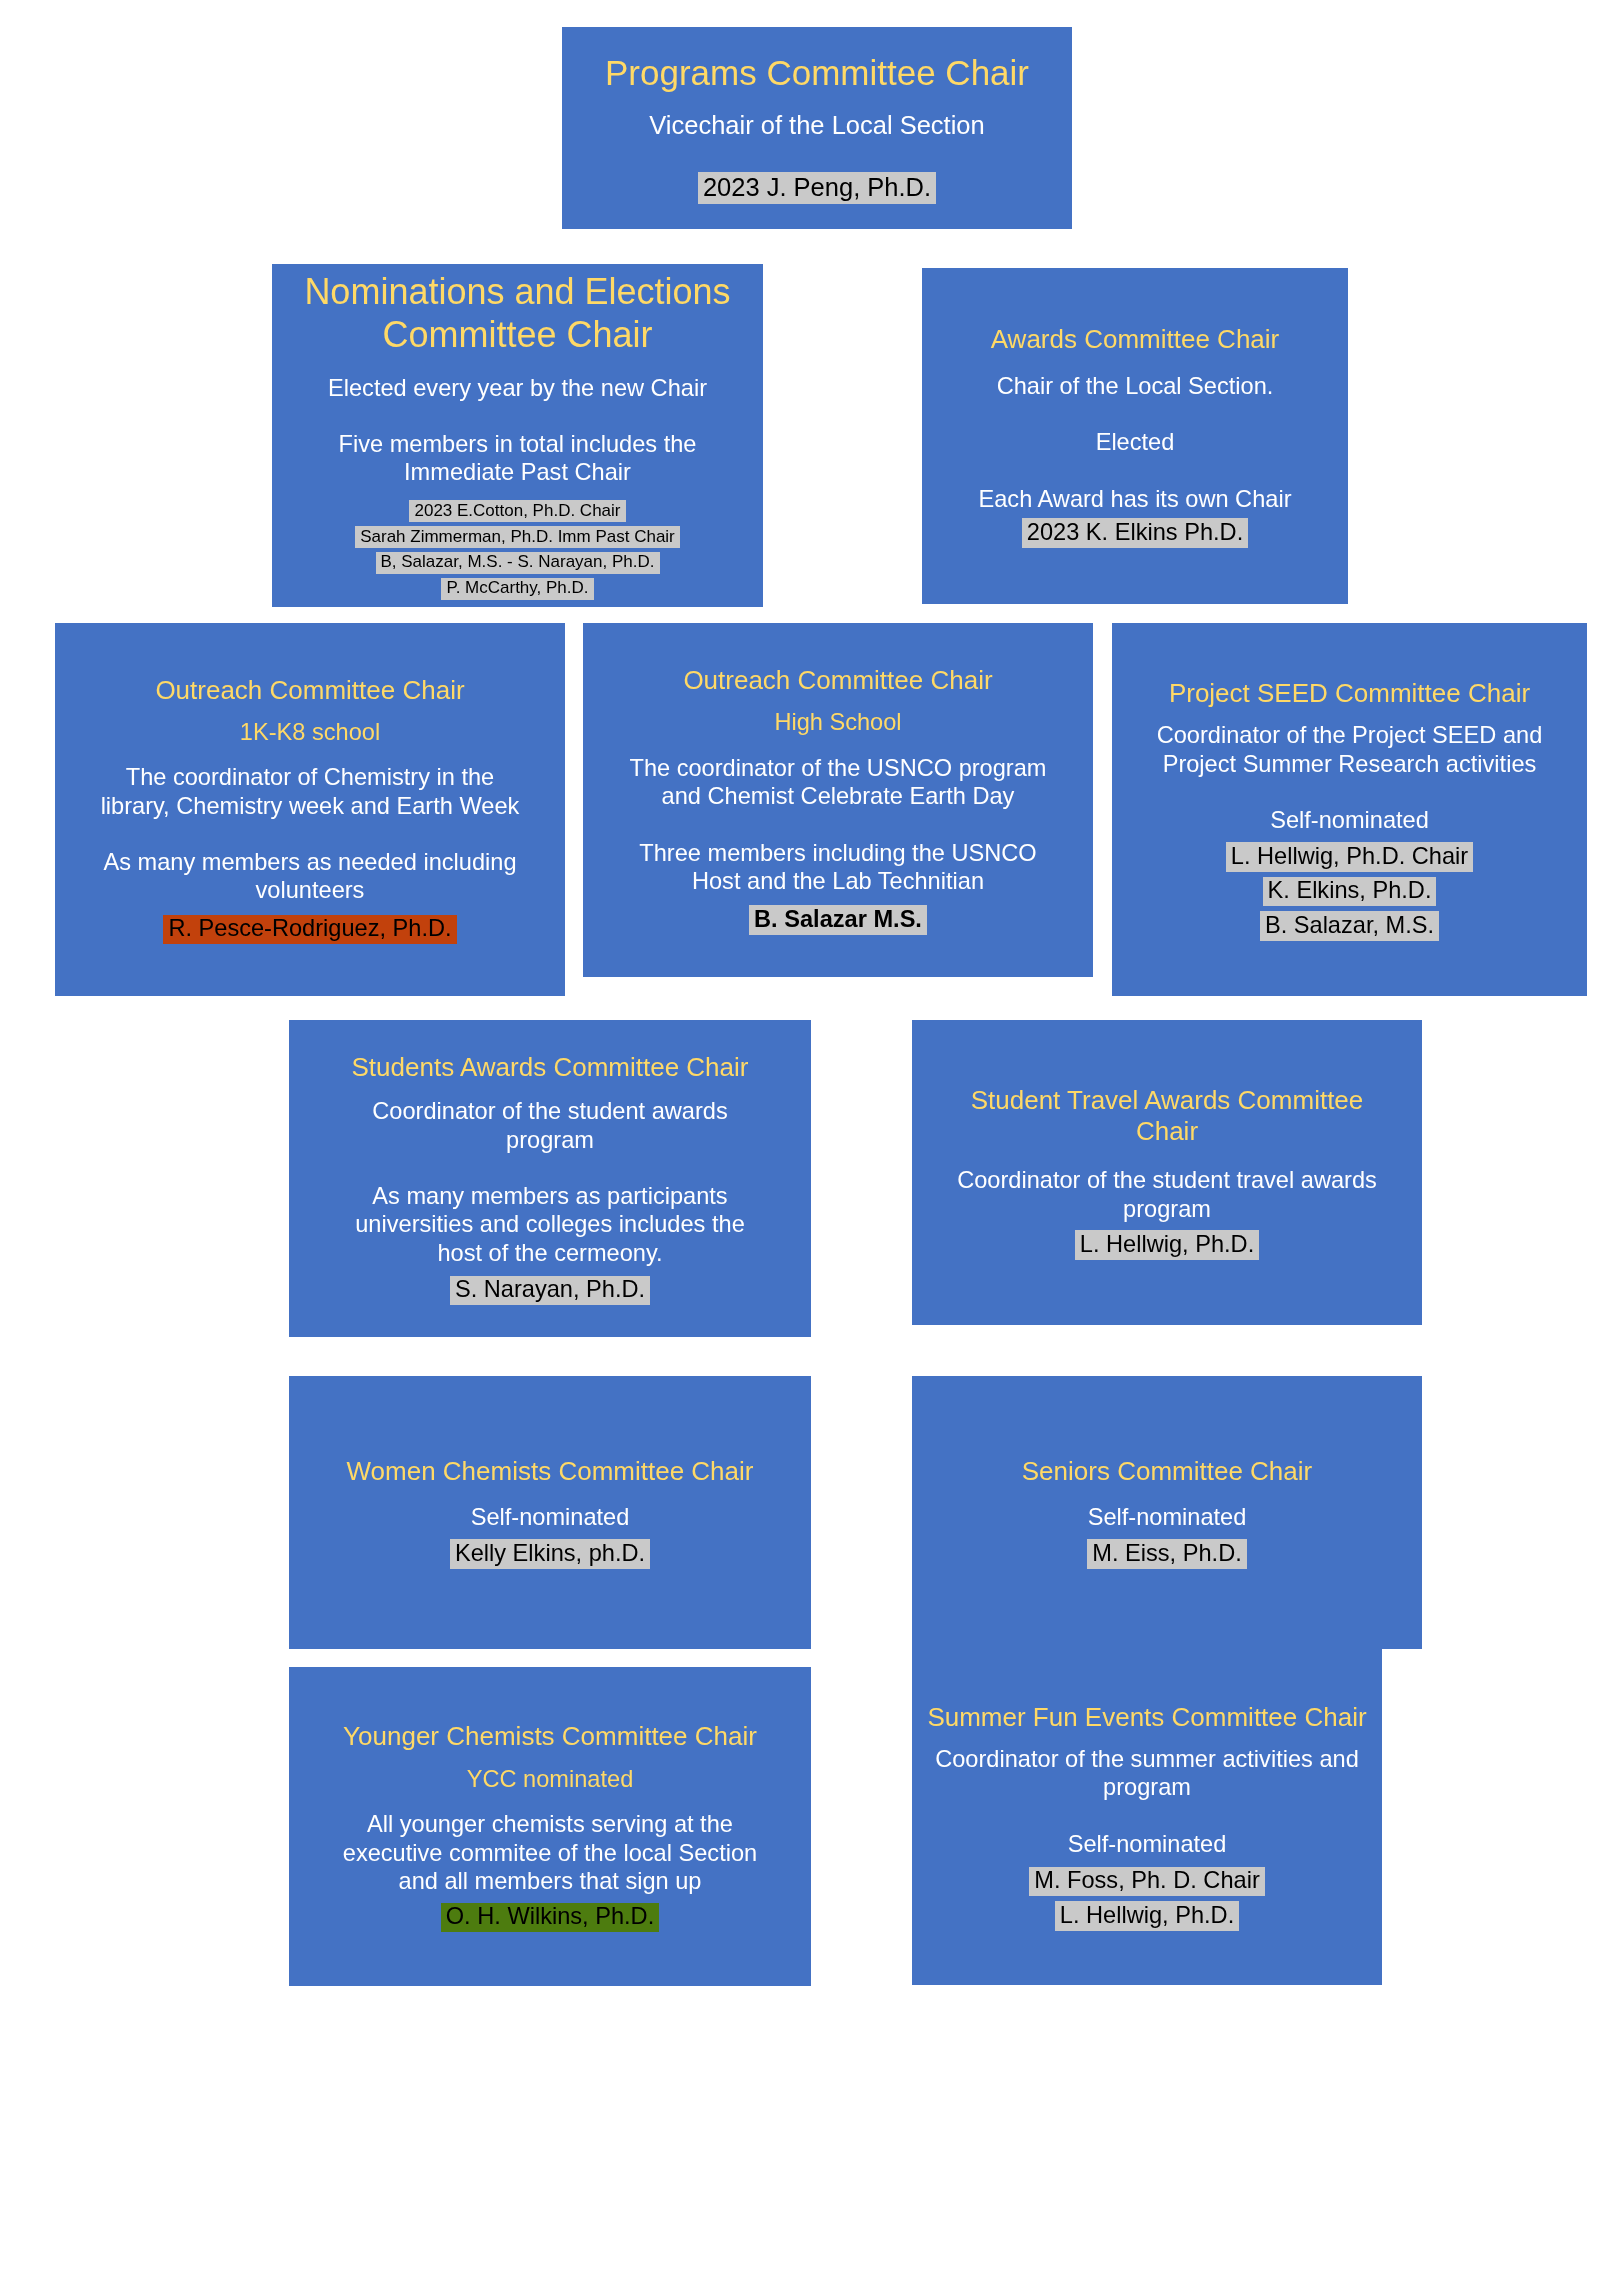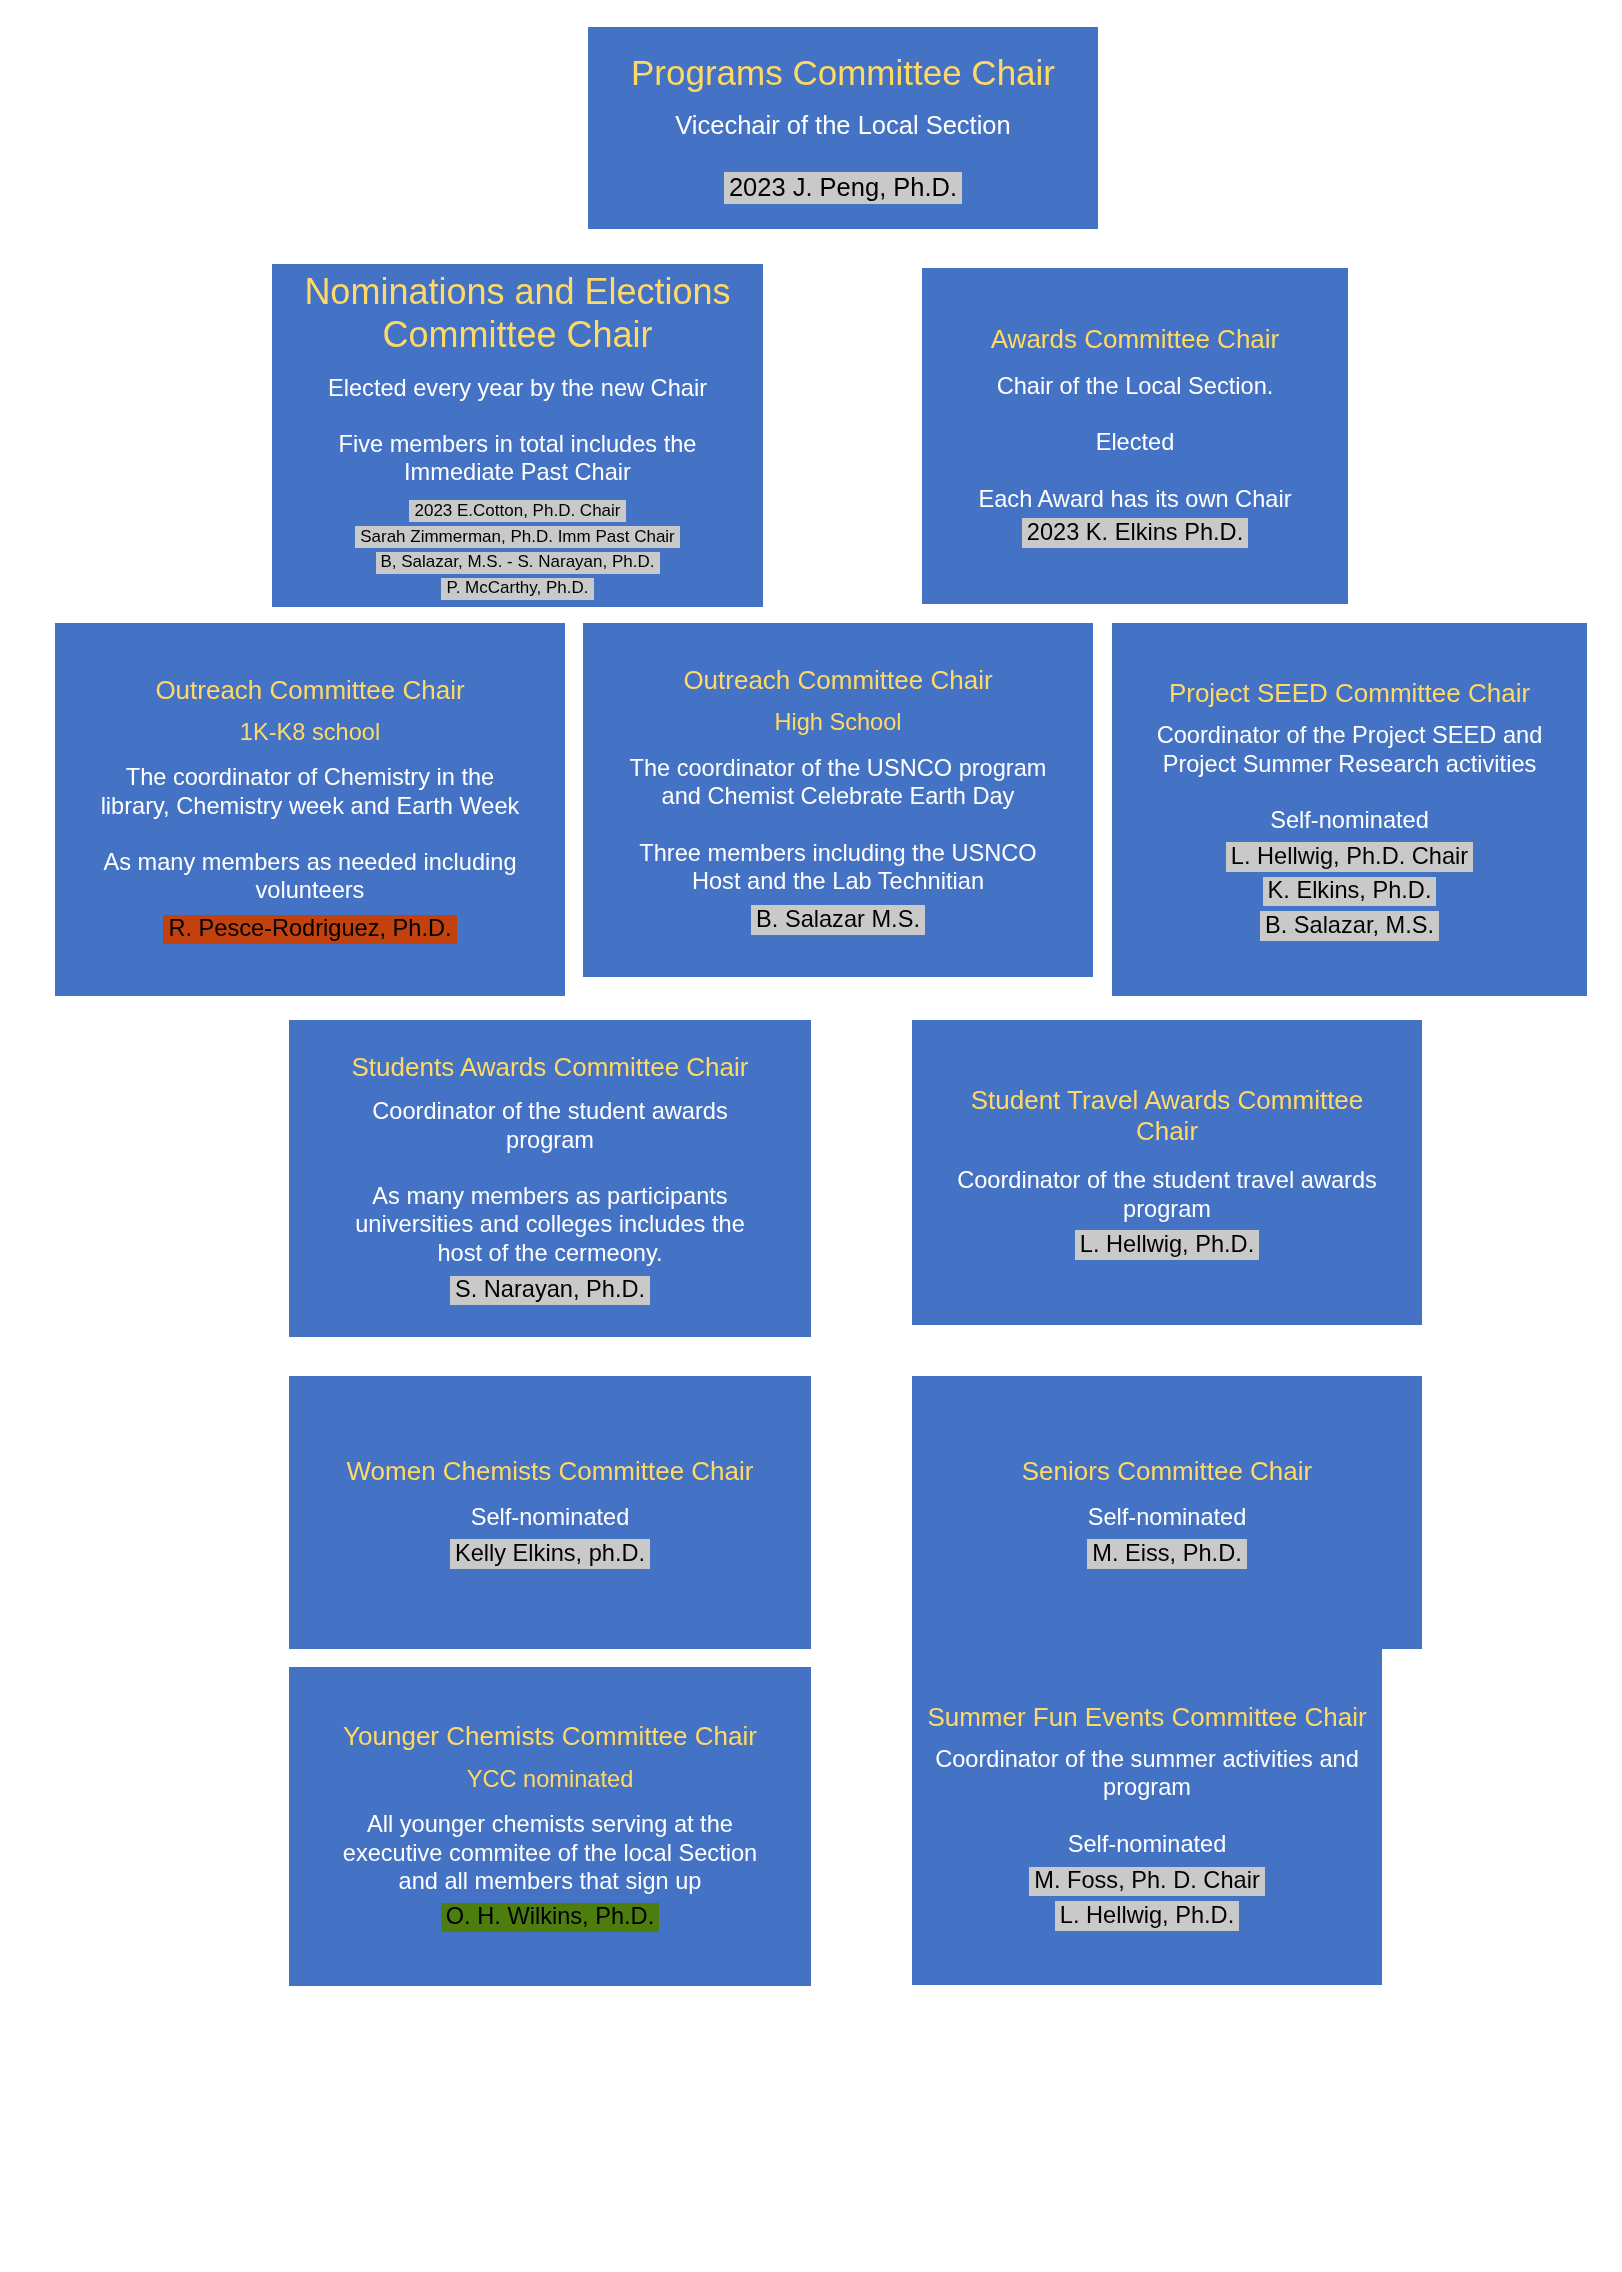--- a/index.html
+++ b/index.html
@@ -58,21 +58,21 @@
   .name-chip {
     display: inline-block;
     background: #C9C9C9;
     color: #000000;
     padding: 0.6px 5px 1.9px 5px;
     line-height: 1.15;
     white-space: nowrap;
   }
 
   
-  #n-programs      { left: 588px;  top: 27px;   width: 510px; height: 202px; }
+  #n-programs      { left: 562px;  top: 27px;   width: 510px; height: 202px; }
   #n-nominations   { left: 272px;  top: 264px;  width: 491px; height: 343px; }
   #n-awards        { left: 922px; top: 268px;  width: 426px; height: 336px; }
   #n-outreach-k8   { left: 55px;   top: 623px; width: 510px; height: 373px; }
   #n-outreach-hs   { left: 583px;  top: 623px; width: 510px; height: 354px; }
   #n-seed          { left: 1112px; top: 623px; width: 475px; height: 373px; }
   #n-students      { left: 289px;  top: 1020px; width: 522px; height: 317px; }
   #n-travel        { left: 912px; top: 1020px; width: 510px; height: 305px; }
   #n-women         { left: 289px;  top: 1376px; width: 522px; height: 273px; }
   #n-seniors       { left: 912px; top: 1376px; width: 510px; height: 273px; }
   #n-younger       { left: 289px;  top: 1667px; width: 522px; height: 319px; }
@@ -197,21 +197,21 @@
 
   <div class="node" id="n-outreach-hs" style="background: rgb(68, 114, 196);">
     <div class="node-title" style="color: rgb(255, 217, 102);">Outreach Committee Chair</div>
     <div class="node-sub" style="color: rgb(255, 217, 102);">High School</div>
     <div class="node-desc" style="color: rgb(255, 255, 255);">The coordinator of the  USNCO program
 and Chemist Celebrate Earth Day
 
 Three members  including the USNCO
 Host and the Lab Technitian</div>
     <div class="name-list">
-        <span class="name-chip" style="background: rgb(201, 201, 201); color: rgb(0, 0, 0);">B. Salazar M.S.</span>
+        <span class="name-chip" style="background: rgb(201, 201, 201); color: rgb(0, 0, 0); font-weight: bold;">B. Salazar M.S.</span>
       </div>
   </div>
 
   <div class="node" id="n-seed" style="background: rgb(68, 114, 196);">
     <div class="node-title" style="color: rgb(255, 217, 102);">Project SEED  Committee Chair</div>
     <div class="node-desc" style="color: rgb(255, 255, 255);">Coordinator of the Project SEED and
 Project Summer Research activities
 
 Self-nominated</div>
     <div class="name-list">

